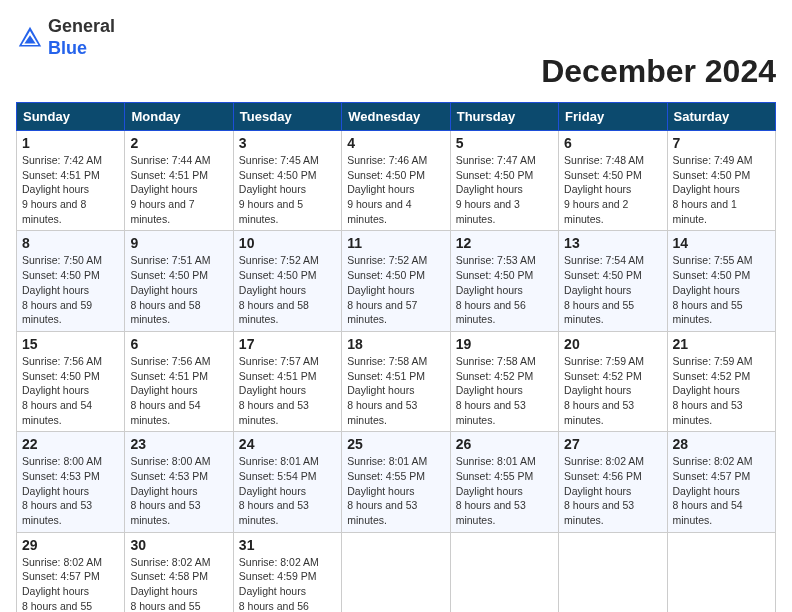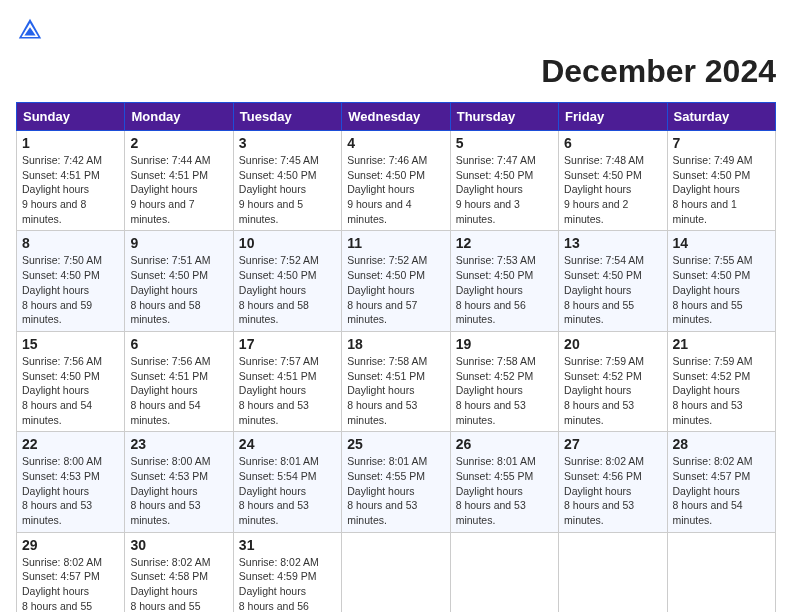--- a/index.html
+++ b/index.html
@@ -37,21 +37,21 @@
     .location {
       font-size: 16px;
       color: #444;
     }
     table {
       width: 100%;
       border-collapse: collapse;
       font-size: 11px;
     }
     th {
-      background: #4c1d95;
+      background: #0c4a6e;
       color: #fff;
       text-align: left;
       padding: 6px 6px;
       font-size: 13px;
       font-weight: bold;
       border: 1px solid #1d4ed8;
     }
     td {
       border: 1px solid #ccc;
       vertical-align: top;
@@ -84,20 +84,28 @@
 </head>
 <body>
 
 <div class="header">
   <div class="logo">
     <svg class="logo-icon" viewBox="0 0 40 40" xmlns="http://www.w3.org/2000/svg">
       <polygon points="20,4 36,32 4,32" fill="#2563eb"></polygon>
       <polygon points="20,10 32,30 8,30" fill="#fff"></polygon>
       <polygon points="20,16 28,28 12,28" fill="#2563eb"></polygon>
     </svg>
+    <div>
+      <div style="font-size:18px;font-weight:bold;line-height:1.2;">
+        <span style="color:#333;">General</span>
+      </div>
+      <div style="font-size:18px;font-weight:bold;line-height:1.2;">
+        <span style="color:#2563eb;">Blue</span>
+      </div>
+    </div>
   </div>
   <div class="title-section">
     <div class="month-title">December 2024</div>
   </div>
 </div>
 
 <table>
   <thead>
     <tr>
       <th>Sunday</th>

